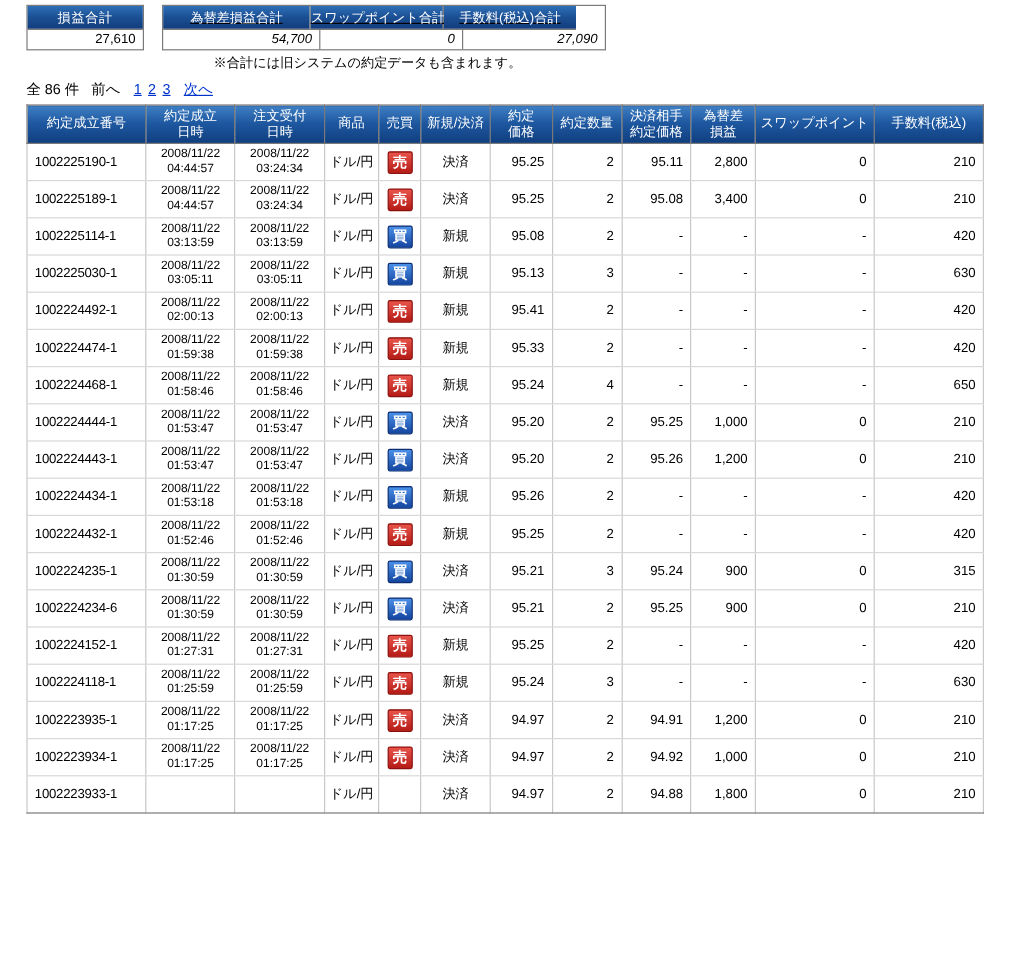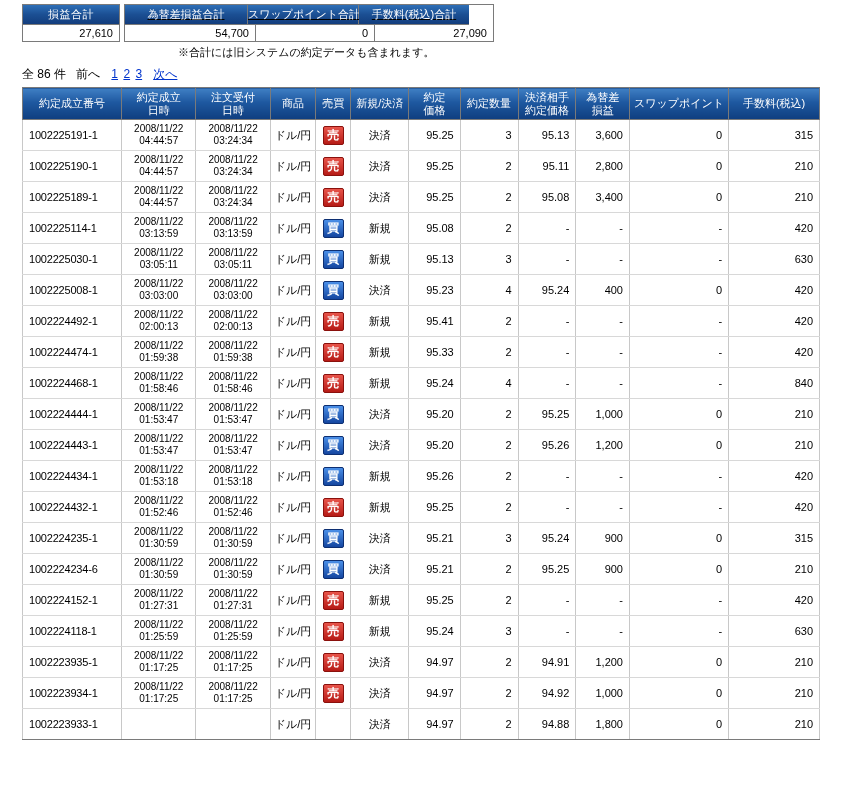--- a/index.html
+++ b/index.html
@@ -14,21 +14,21 @@
     height: 802px;
     background: #ffffff;
     overflow: hidden;
   }
 
   
   .summary-row {
     display: flex;
     align-items: flex-start;
     padding: 4px 0 0 22px;
-    gap: 0;
+    gap: 11px;
   }
   .sum-box {
     border: 1px solid #7a7a7a;
     background: #ffffff;
     margin-right: 4px;
   }
   .sum-head {
     background: linear-gradient(to bottom, #2e6fb7 0%, #1b4f93 50%, #123d7d 100%);
     color: #ffffff;
     font-size: 11px;
@@ -65,20 +65,21 @@
   }
   .triple-heads > div:last-child { border-right: none; }
   .triple-vals { display: flex; }
   .triple-vals > div {
     font-size: 11px;
     text-align: right;
     padding: 2px 6px 2px 2px;
     border-right: 1px solid #7a7a7a;
     white-space: nowrap;
     color: #000;
+    font-style: italic;
   }
   .triple-vals > div:last-child { border-right: none; }
   .w1 { width: 122px; }
   .w2 { width: 110px; }
   .w3 { width: 110px; }
 
   .note {
     font-size: 11px;
     color: #000;
     padding: 3px 0 0 178px;
@@ -233,38 +234,20 @@
           <th><span style="white-space:pre-line">決済相手
 約定価格</span></th>
           <th><span style="white-space:pre-line">為替差
 損益</span></th>
           <th><span>スワップポイント</span></th>
           <th><span>手数料(税込)</span></th>
         </tr>
       </thead>
       <tbody>
           <tr>
-            <td class="id">1002225191-1</td>
-            <td>
-              <div class="dt">2008/11/22<br>04:44:57</div>
-            </td>
-            <td>
-              <div class="dt">2008/11/22<br>03:24:34</div>
-            </td>
-            <td>ドル/円</td>
-            <td><span class="badge sell">売</span></td>
-            <td>決済</td>
-            <td class="num">95.25</td>
-            <td class="num">3</td>
-            <td class="num">95.13</td>
-            <td class="num">3,600</td>
-            <td class="num">0</td>
-            <td class="num">315</td>
-          </tr>
-          <tr>
             <td class="id">1002225190-1</td>
             <td>
               <div class="dt">2008/11/22<br>04:44:57</div>
             </td>
             <td>
               <div class="dt">2008/11/22<br>03:24:34</div>
             </td>
             <td>ドル/円</td>
             <td><span class="badge sell">売</span></td>
             <td>決済</td>
@@ -323,38 +306,20 @@
             <td><span class="badge buy">買</span></td>
             <td>新規</td>
             <td class="num">95.13</td>
             <td class="num">3</td>
             <td class="num">-</td>
             <td class="num">-</td>
             <td class="num">-</td>
             <td class="num">630</td>
           </tr>
           <tr>
-            <td class="id">1002225008-1</td>
-            <td>
-              <div class="dt">2008/11/22<br>03:03:00</div>
-            </td>
-            <td>
-              <div class="dt">2008/11/22<br>03:03:00</div>
-            </td>
-            <td>ドル/円</td>
-            <td><span class="badge buy">買</span></td>
-            <td>決済</td>
-            <td class="num">95.23</td>
-            <td class="num">4</td>
-            <td class="num">95.24</td>
-            <td class="num">400</td>
-            <td class="num">0</td>
-            <td class="num">420</td>
-          </tr>
-          <tr>
             <td class="id">1002224492-1</td>
             <td>
               <div class="dt">2008/11/22<br>02:00:13</div>
             </td>
             <td>
               <div class="dt">2008/11/22<br>02:00:13</div>
             </td>
             <td>ドル/円</td>
             <td><span class="badge sell">売</span></td>
             <td>新規</td>
@@ -392,21 +357,21 @@
               <div class="dt">2008/11/22<br>01:58:46</div>
             </td>
             <td>ドル/円</td>
             <td><span class="badge sell">売</span></td>
             <td>新規</td>
             <td class="num">95.24</td>
             <td class="num">4</td>
             <td class="num">-</td>
             <td class="num">-</td>
             <td class="num">-</td>
-            <td class="num">840</td>
+            <td class="num">650</td>
           </tr>
           <tr>
             <td class="id">1002224444-1</td>
             <td>
               <div class="dt">2008/11/22<br>01:53:47</div>
             </td>
             <td>
               <div class="dt">2008/11/22<br>01:53:47</div>
             </td>
             <td>ドル/円</td>

